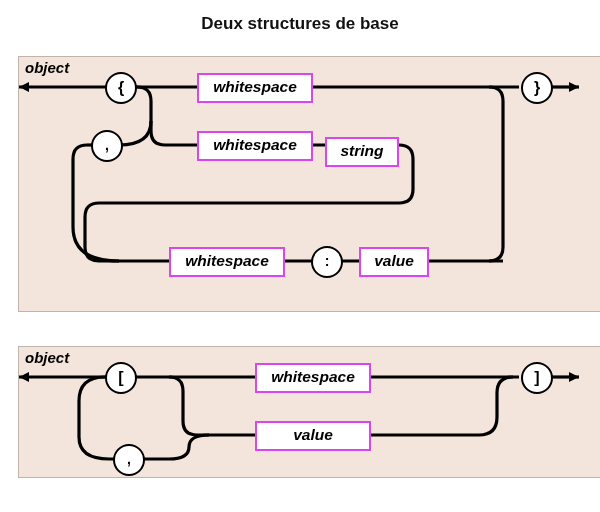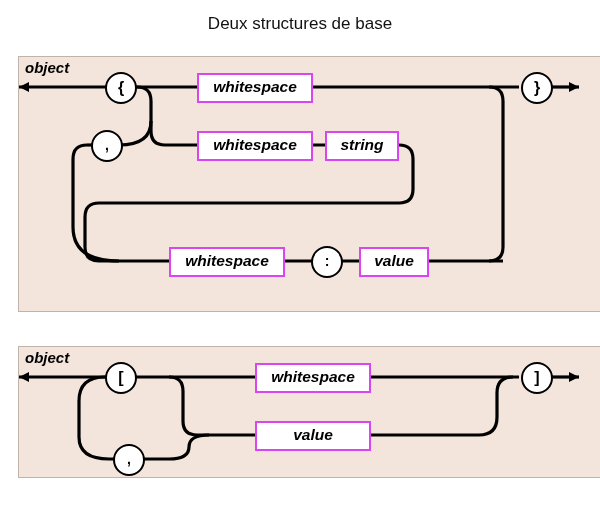--- a/index.html
+++ b/index.html
@@ -9,20 +9,21 @@
     font-family: Verdana, Geneva, sans-serif;
     width: 600px;
     height: 512px;
     position: relative;
   }
   .title {
     text-align: center;
     font-size: 17px;
     color: #111;
     padding-top: 14px;
+    font-weight: bold;
   }
   .panel {
     position: absolute;
     background: #f3e5db;
     border: 1px solid #bfb3aa;
     padding-left: 40px;
   }
   #p1 { left: 18px; top: 56px;  width: 560px; height: 254px; }
   #p2 { left: 18px; top: 346px; width: 560px; height: 130px; }
 
@@ -101,21 +102,21 @@
     </g>
   </svg>
 
   <div class="term" style="left:86px; top:15px;">{</div>
   <div class="term" style="left:502px; top:15px;">}</div>
   <div class="term small" style="left:72px; top:73px;">,</div>
   <div class="term small" style="left:292px; top:189px;">:</div>
 
   <div class="box" style="left:178px; top:16px;  width:112px;">whitespace</div>
   <div class="box" style="left:178px; top:74px;  width:112px;">whitespace</div>
-  <div class="box" style="left:306px; top:74px;  width:70px;">string</div>
+  <div class="box" style="left:306px; top:80px;  width:70px;">string</div>
   <div class="box" style="left:150px; top:190px; width:112px;">whitespace</div>
   <div class="box" style="left:340px; top:190px; width:66px;">value</div>
 </div>
 
 <div id="p2" class="panel">
   <div class="tag">object</div>
 
   <svg width="560" height="130">
     <g fill="none" stroke="#000" stroke-width="3.2">
       <line x1="0" y1="30" x2="500" y2="30"></line>

